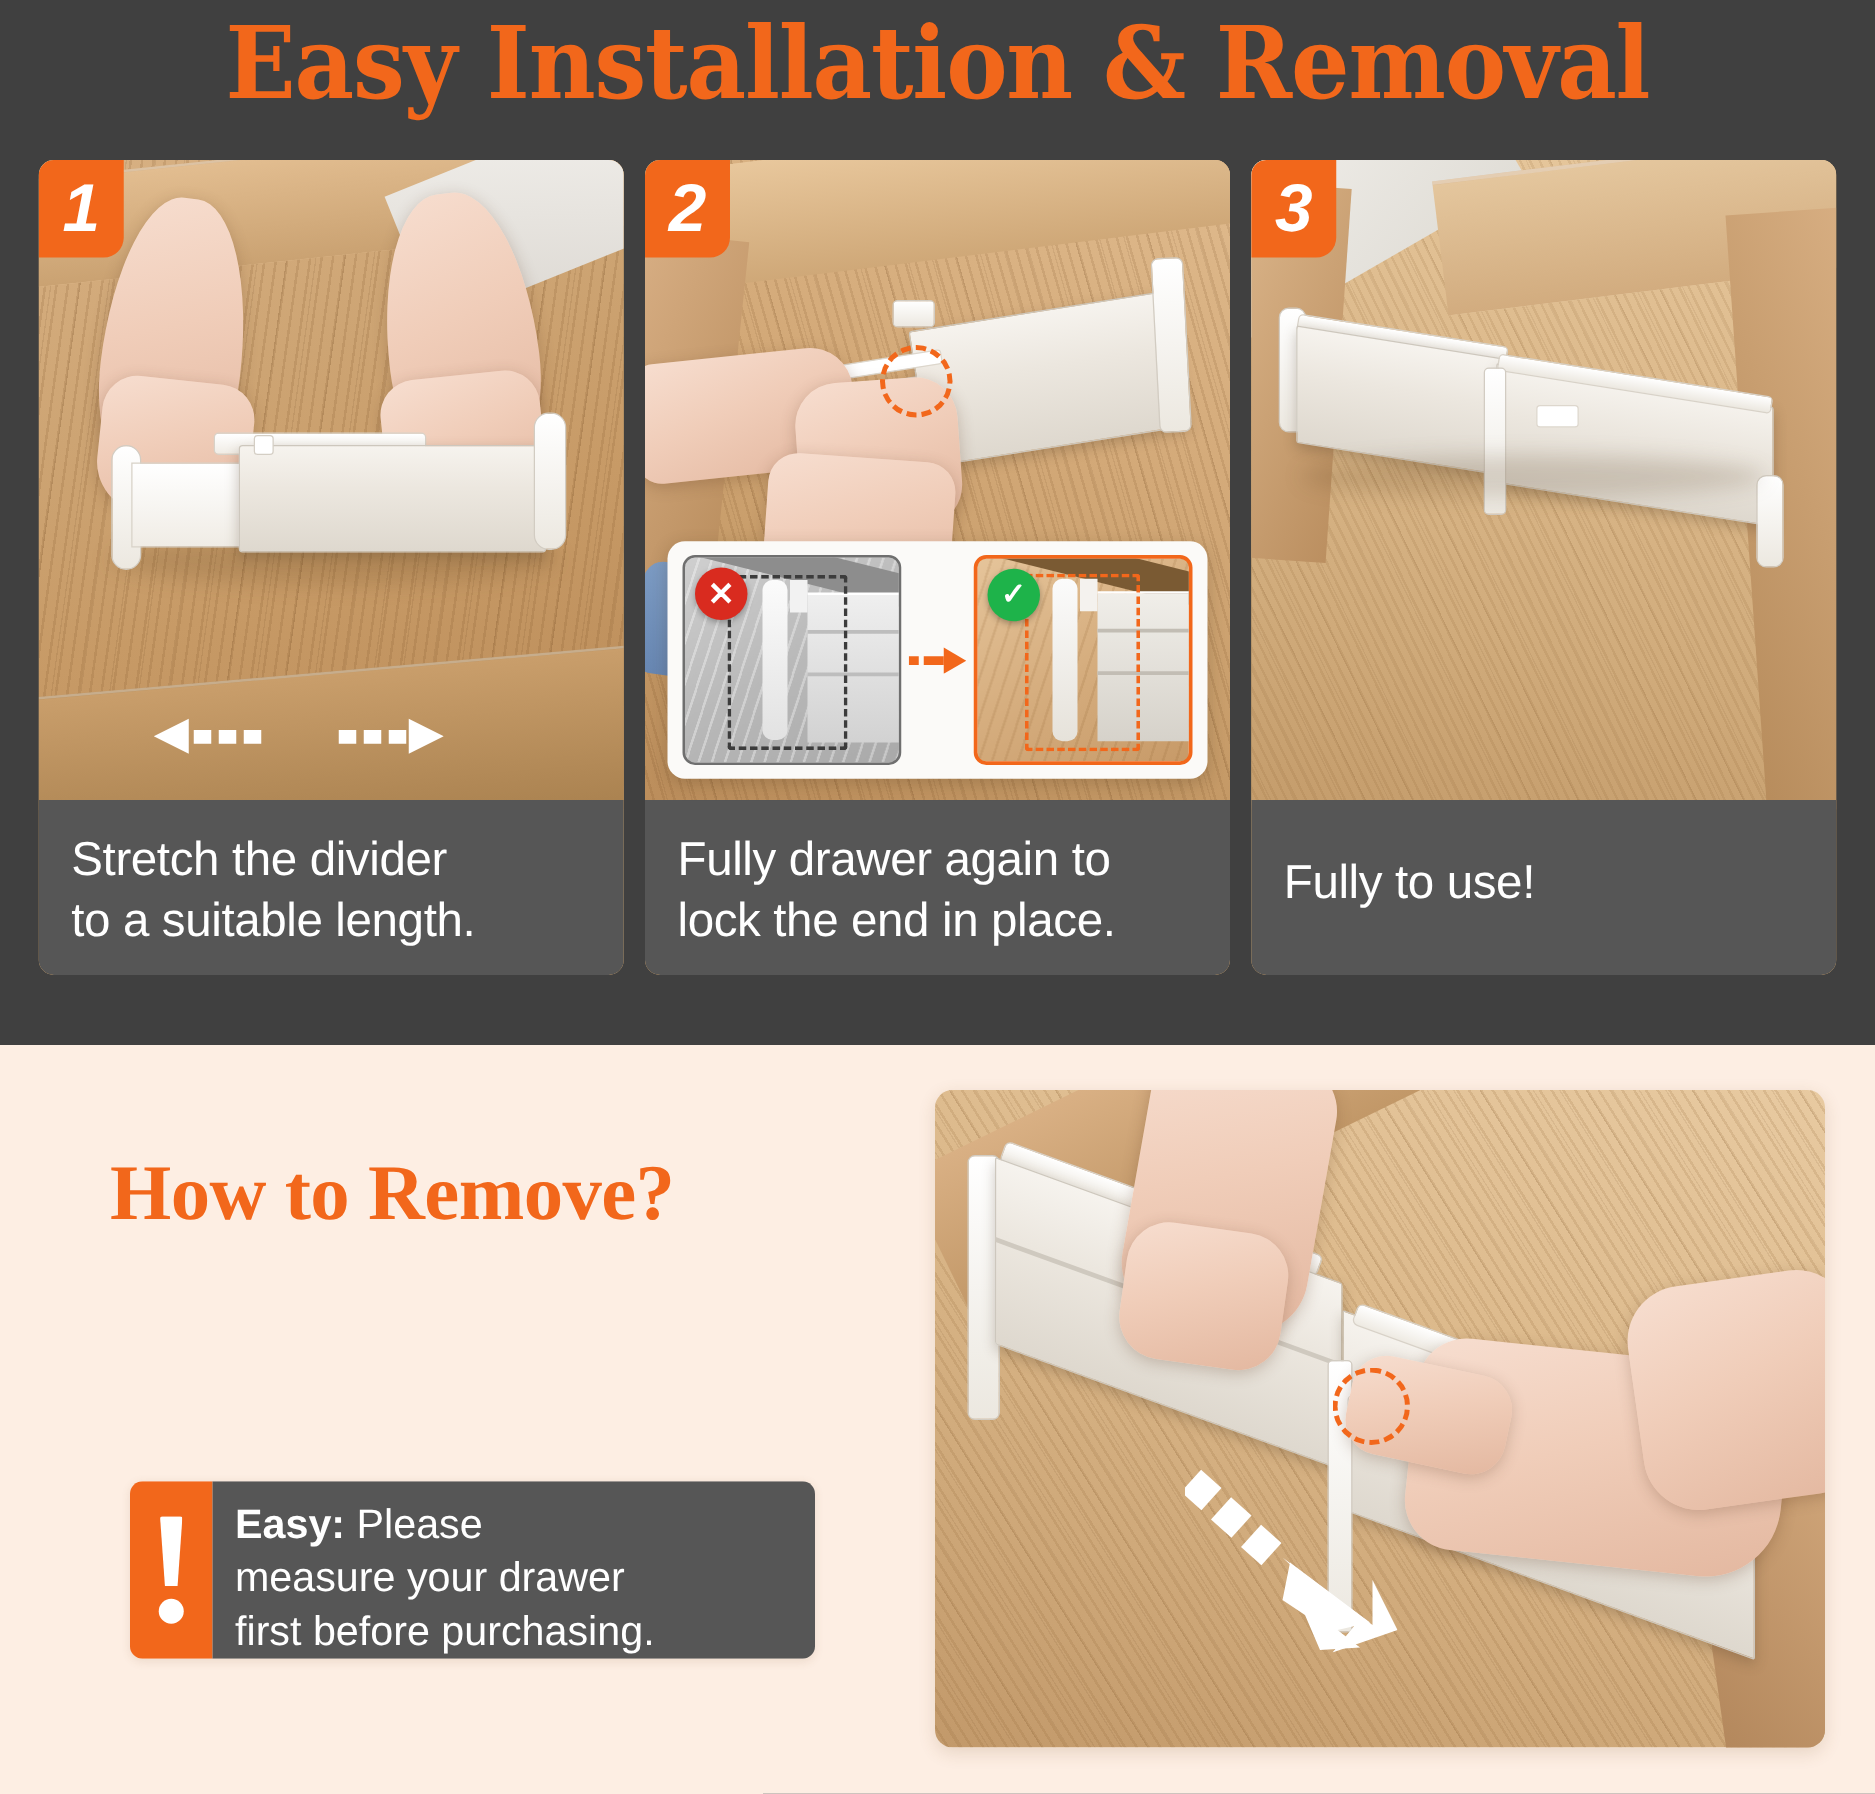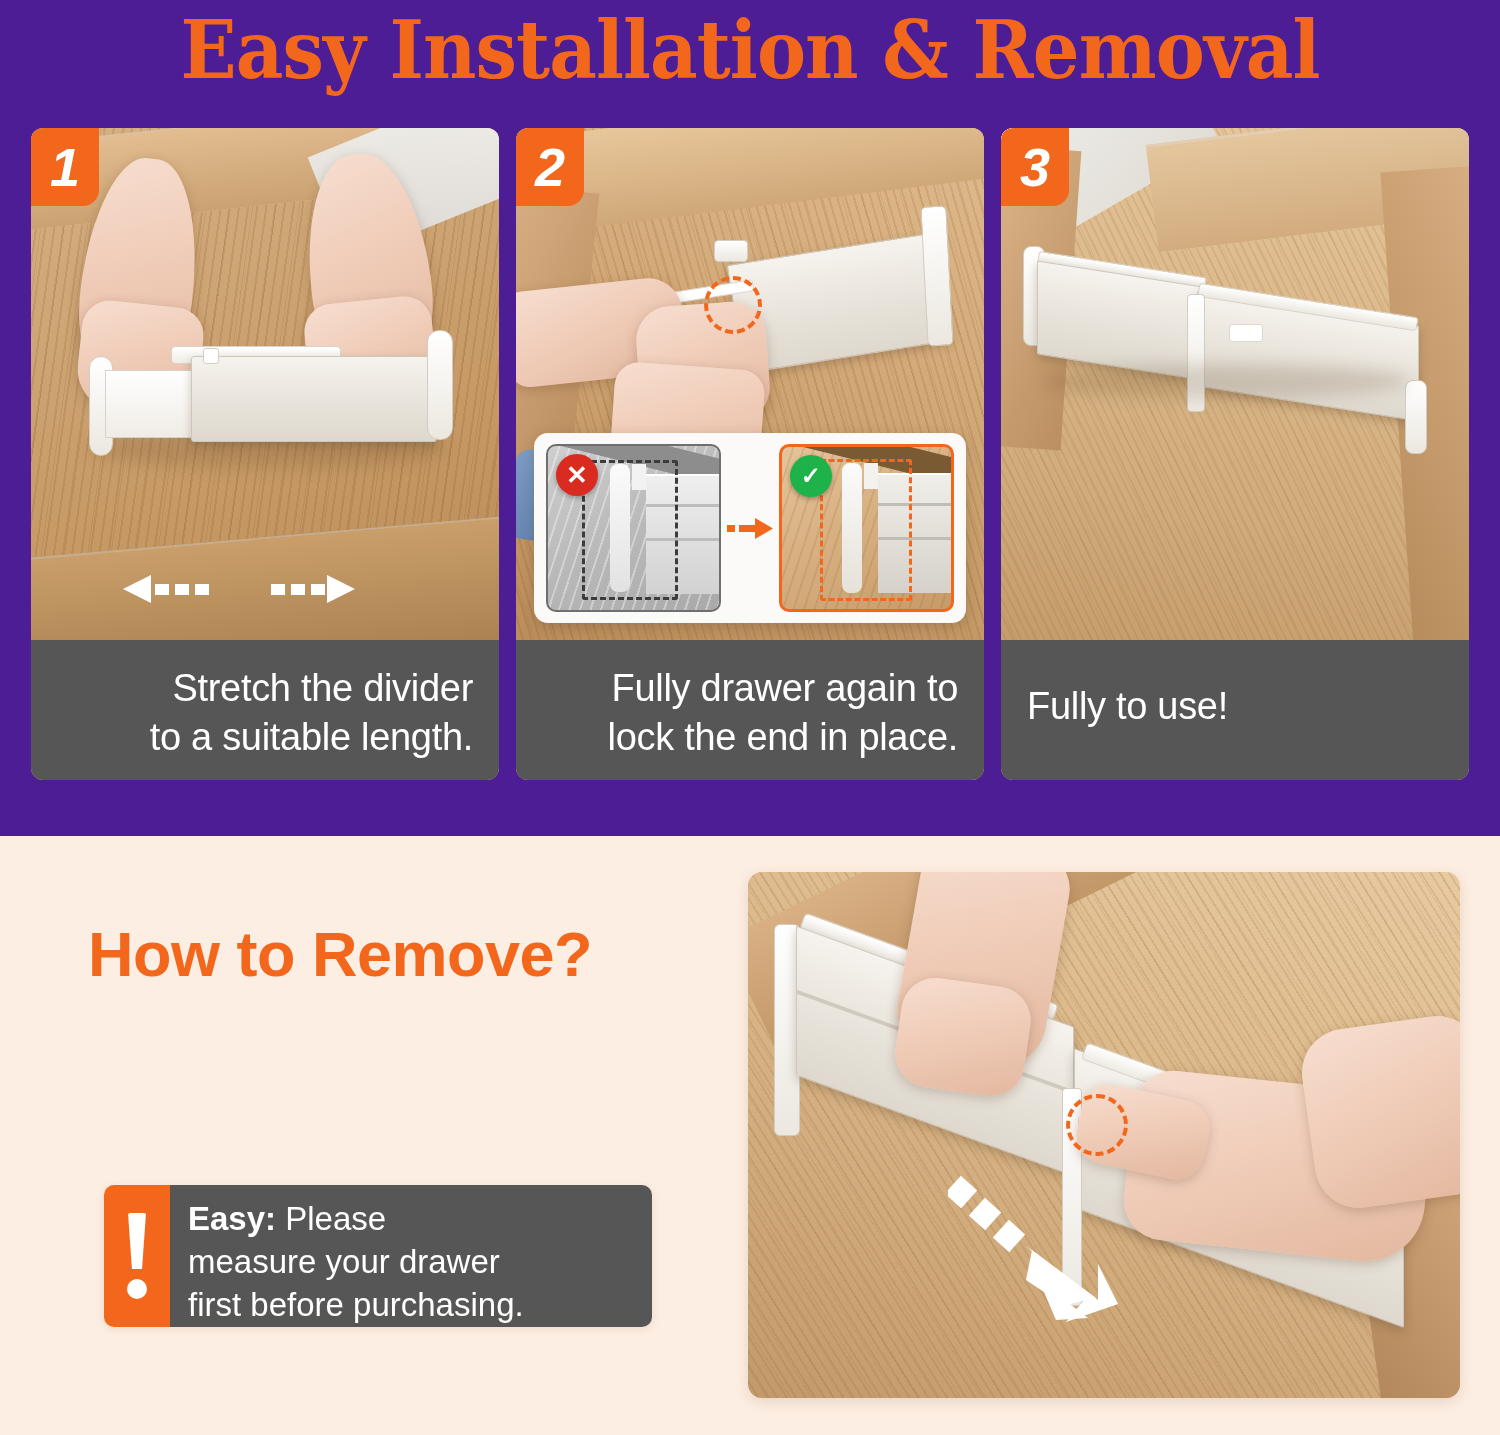--- a/index.html
+++ b/index.html
@@ -2,21 +2,21 @@
 <html><head>
 <meta charset="utf-8">
 <style>
   * { box-sizing: border-box; margin: 0; padding: 0; }
   html, body {
     width: 1500px; height: 1435px;
     background: #ffffff;
     font-family: "Liberation Sans", sans-serif;
     overflow: hidden;
   }
-  .page { position: relative; width: 1500px; height: 1435px; background:#4c1d95; }
+  .page { position: relative; width: 1500px; height: 1435px; background:#404040; }
 
   
   .title {
     position: absolute; left: 0; top: 2px; width: 1500px;
     text-align: center;
     font-family: "DejaVu Serif", serif;
     font-weight: 700;
     font-size: 80px;
     line-height: 96px;
     letter-spacing: -1px;
@@ -109,21 +109,20 @@
     position: absolute; left: 0; bottom: 0; width: 468px; height: 140px;
     background: #565656;
     border-radius: 0 0 12px 12px;
     color: #ffffff;
     font-family: "Liberation Sans", sans-serif;
     font-size: 38px;
     line-height: 49px;
     letter-spacing: -.3px;
     padding: 24px 26px 0 26px;
     white-space: pre-line;
-    text-align: right;
   }
   .caption.center-v { display:flex; align-items:center; padding-top:0; padding-bottom:8px; }
 
   
   .dbl-arrow { position:absolute; left: 92px; top: 444px; width: 232px; height: 34px; }
 
   
   .dash-circle {
     position:absolute;
     border: 4px dashed #F2671B;
@@ -179,21 +178,21 @@
     color:#F2671B;
   }
 
   
   .lower {
     position: absolute; left: 0; top: 836px; width: 1500px; height: 599px;
     background: #FDEEE3;
   }
   .how-title {
     position: absolute; left: 88px; top: 82px;
-    font-family: Liberation Sans, sans-serif;
+    font-family: Liberation Serif, serif;
     font-weight: 700;
     font-size: 63px; line-height: 72px;
     color: #F2671B;
     letter-spacing: -.5px;
     white-space: nowrap;
   }
   .how-sub {
     position: absolute; left: 140px; top: 180px;
     font-family: "Liberation Sans", sans-serif;
     font-size: 41px; line-height: 58px;

